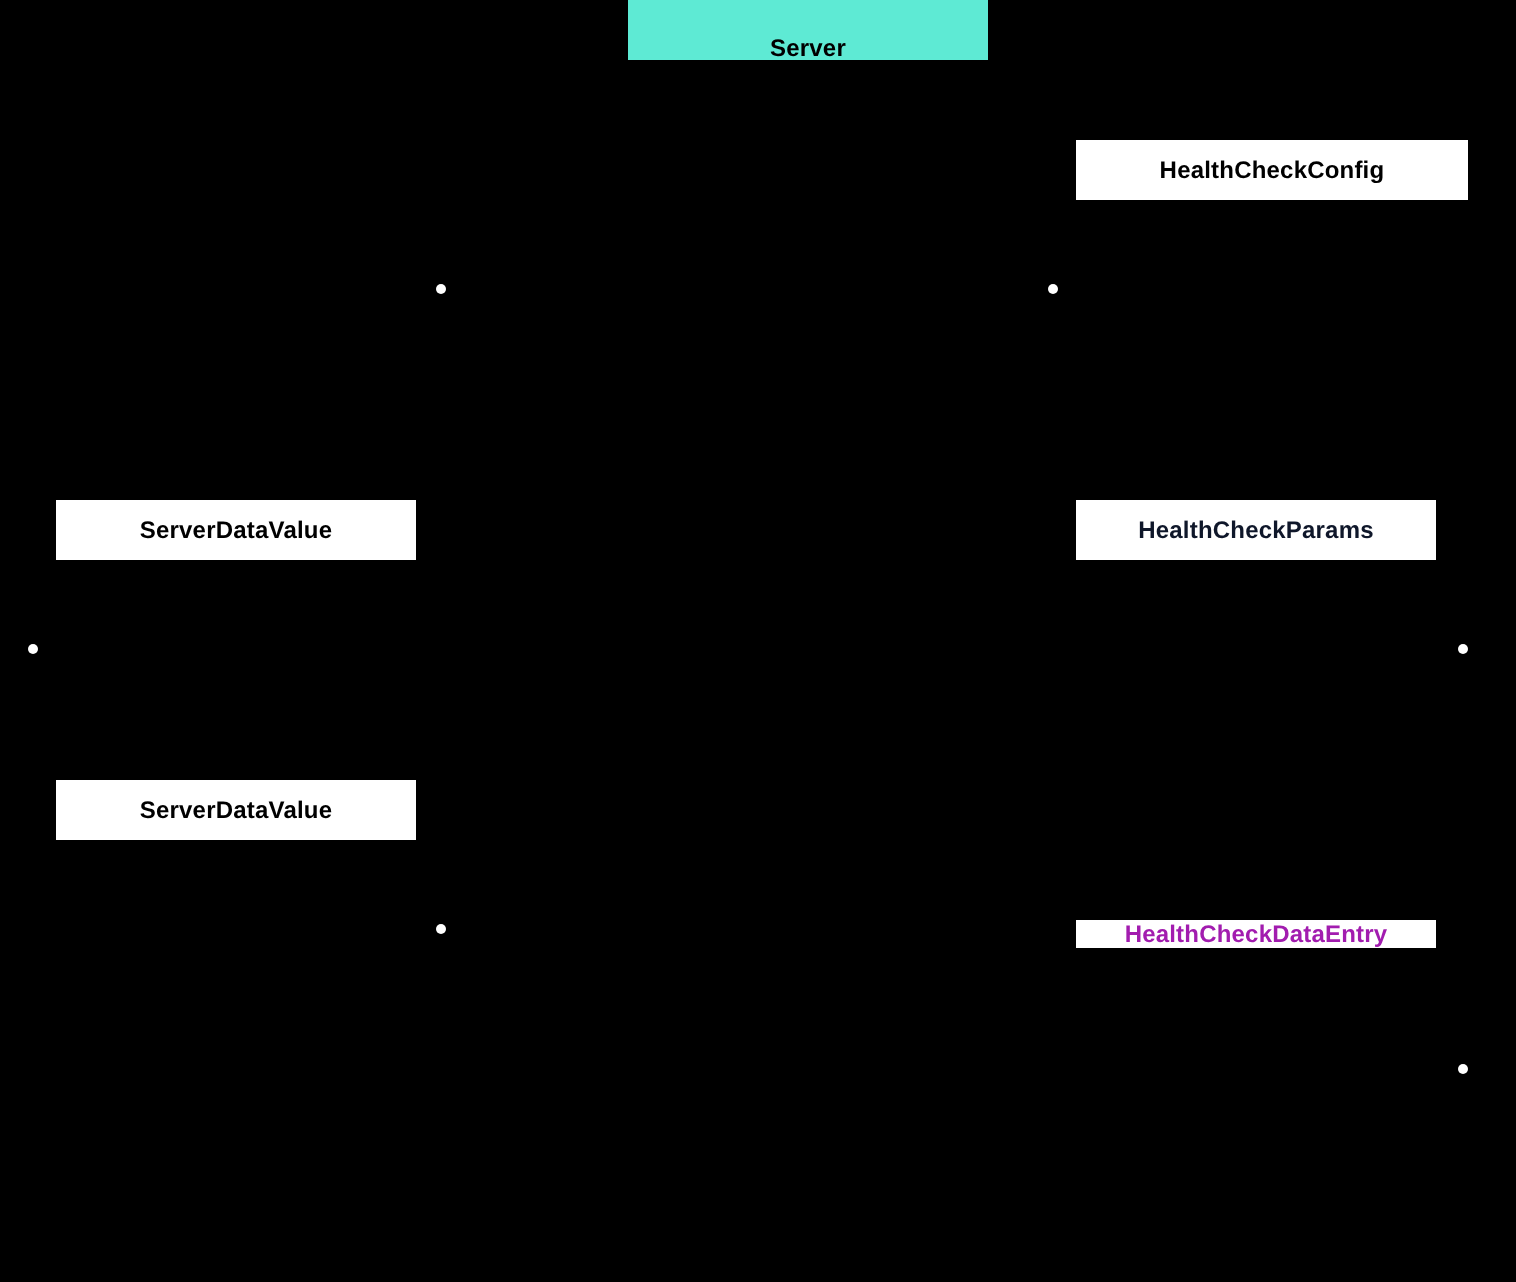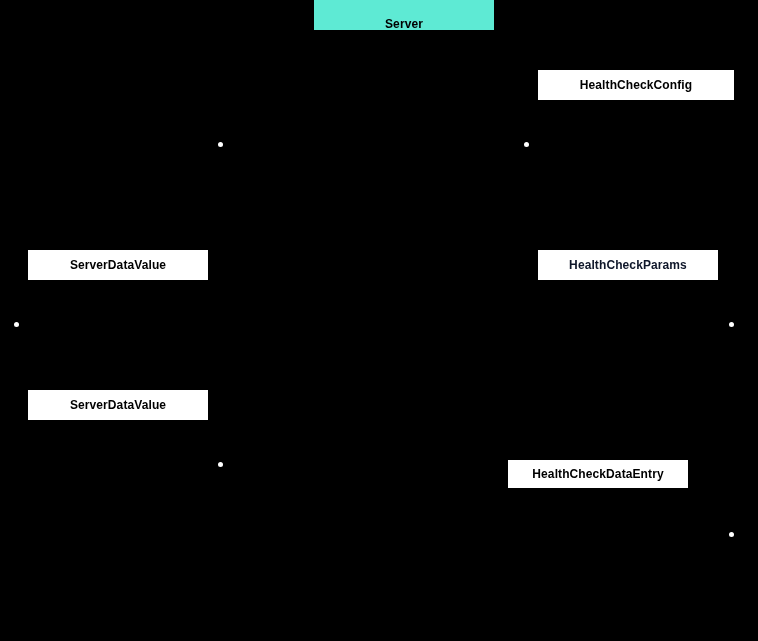--- a/index.html
+++ b/index.html
@@ -64,21 +64,21 @@
   </div>
 
   <div class="node-box" style="left: 538px; top: 250px; width: 180px; height: 30px; background: rgb(255, 255, 255); color: #0f172a;">
     <span class="node-label">HealthCheckParams</span>
   </div>
 
   <div class="node-box" style="left: 28px; top: 390px; width: 180px; height: 30px; background: rgb(255, 255, 255); color: rgb(0, 0, 0);">
     <span class="node-label">ServerDataValue</span>
   </div>
 
-  <div class="node-box" style="left: 508px; top: 460px; width: 180px; height: 28px; background: rgb(255, 255, 255); color: #000000;">
+  <div class="node-box" style="left: 538px; top: 460px; width: 180px; height: 14px; background: rgb(255, 255, 255); color: #a21caf;">
     <span class="node-label">HealthCheckDataEntry</span>
   </div>
 
   <div class="edge-marker" style="width: 5px; height: 5px; left: 217.5px; top: 141.5px; background: rgb(255, 255, 255);"></div>
   <div class="edge-marker" style="width: 5px; height: 5px; left: 523.5px; top: 141.5px; background: rgb(255, 255, 255);"></div>
   <div class="edge-marker" style="width: 5px; height: 5px; left: 13.5px; top: 321.5px; background: rgb(255, 255, 255);"></div>
   <div class="edge-marker" style="width: 5px; height: 5px; left: 728.5px; top: 321.5px; background: rgb(255, 255, 255);"></div>
   <div class="edge-marker" style="width: 5px; height: 5px; left: 217.5px; top: 461.5px; background: rgb(255, 255, 255);"></div>
   <div class="edge-marker" style="width: 5px; height: 5px; left: 728.5px; top: 531.5px; background: rgb(255, 255, 255);"></div>
 

